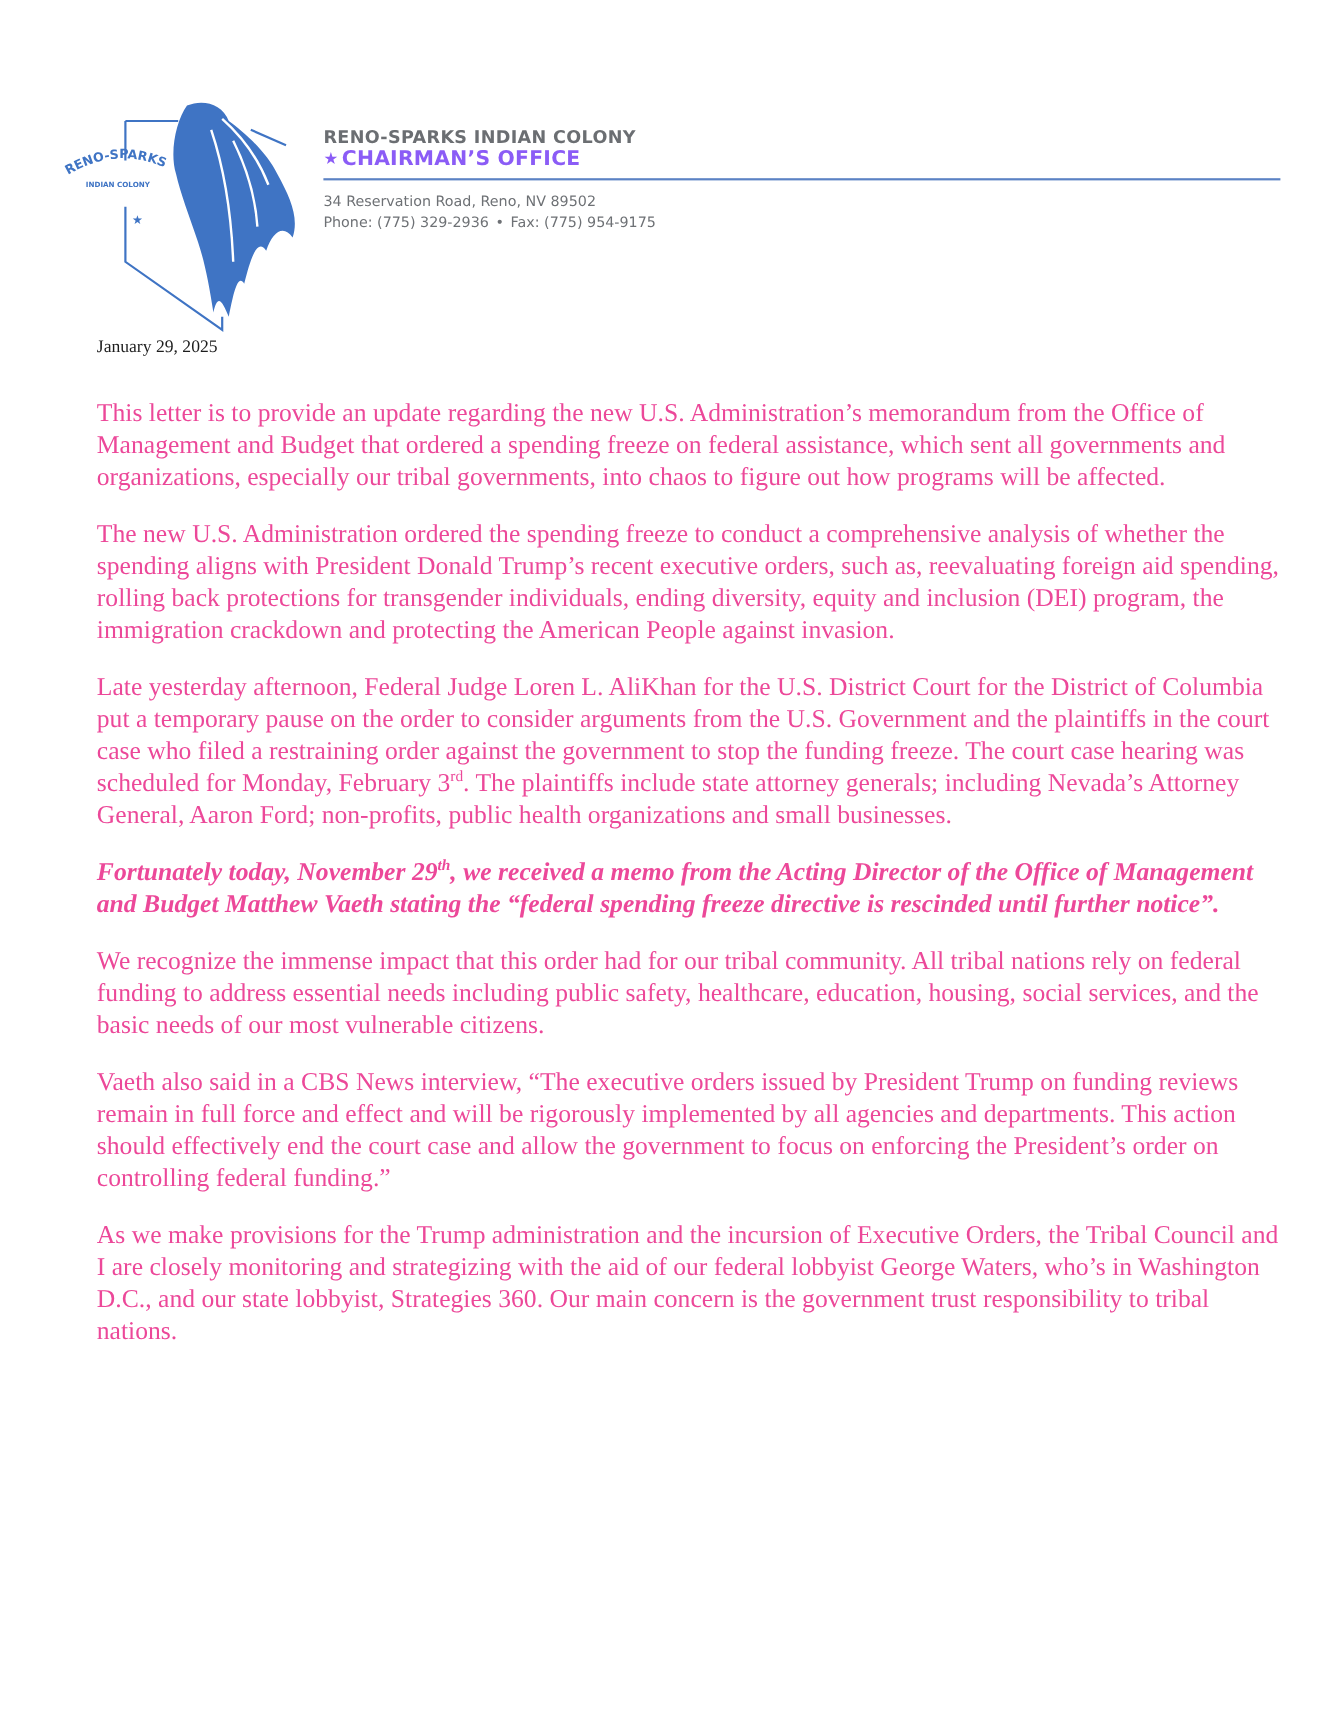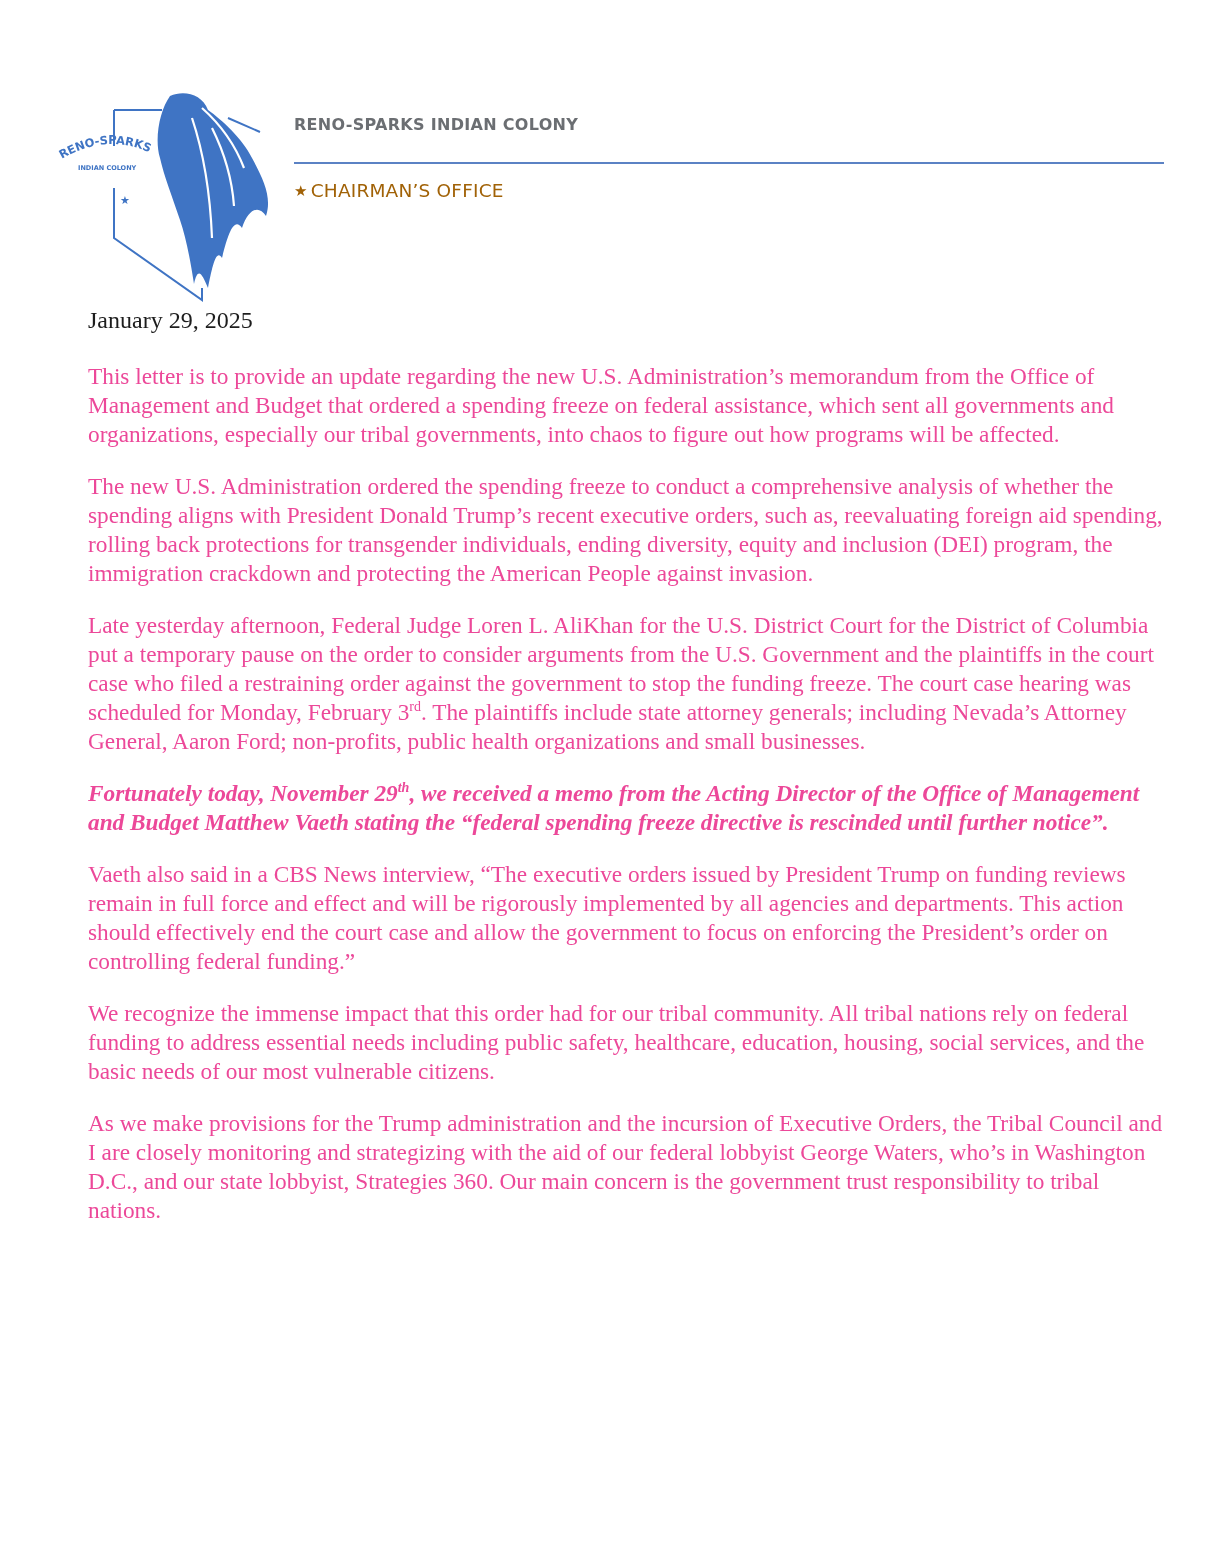--- a/index.html
+++ b/index.html
@@ -4,28 +4,28 @@
   <style>
     html, body { margin: 0; padding: 0; background: #ffffff; }
     body { width: 1207px; height: 1564px; position: relative; overflow: hidden; }
     .page { position: absolute; left: 0; top: 0; width: 1207px; height: 1564px; background: #fff; }
 
     
     .logo { position: absolute; left: 52px; top: 88px; width: 240px; height: 215px; }
 
     
     .lh-org { position: absolute; left: 294px; top: 115px; font-family: "DejaVu Sans", sans-serif; font-weight: bold; font-size: 16px; letter-spacing: 0.3px; color: #6b6e72; }
-    .lh-office { position: absolute; left: 294px; top: 134px; font-family: "DejaVu Sans", sans-serif; font-weight: normal; font-size: 18.5px; color: #a16207; letter-spacing: 0.2px; margin-top: 46px; }
+    .lh-office { position: absolute; left: 294px; top: 134px; font-family: "DejaVu Sans", sans-serif; font-weight: bold; font-size: 18.5px; color: #8b5cf6; letter-spacing: 0.2px; }
     .lh-office .star { font-size: 15px; margin-right: 3px; position: relative; top: -1px; }
     .lh-rule { position: absolute; left: 294px; top: 162px; width: 870px; height: 2px; background: #5b82c4; }
     .lh-addr { position: absolute; left: 294px; top: 174px; font-family: "DejaVu Sans", sans-serif; font-size: 13px; color: #6e7175; line-height: 19px; }
     .lh-addr .bullet { margin: 0 6px; }
 
     
-    .date { position: absolute; left: 88px; top: 307px; font-family: "Liberation Serif", serif; font-size: 24px; color: #1d1d1d; }
+    .date { position: absolute; left: 88px; top: 307px; font-family: "Liberation Serif", serif; font-size: 16px; color: #1d1d1d; }
     .body { position: absolute; left: 88px; top: 362px; width: 1080px; font-family: "Liberation Serif", serif; font-size: 23.3px; line-height: 29px; color: #ec4899; }
     .body p { margin: 0 0 23px 0; }
     .body p.emph { font-weight: bold; font-style: italic; }
     .body sup { font-size: 14px; line-height: 0; vertical-align: super; }
   </style>
 </head>
 <body>
 
 <div class="page">
 
@@ -44,25 +44,31 @@
     <path d="M118 8 C132 2 150 6 156 22 C170 32 190 50 200 70 C212 92 220 110 214 128 C206 116 196 122 190 140 C182 128 176 146 170 170 C164 160 160 180 156 200 C150 186 146 178 142 196 C138 170 134 150 128 132 C120 108 112 88 108 70 C102 50 108 22 118 8 Z" fill="#3f74c4"></path>
     <path d="M150 20 C168 36 182 54 192 80 M160 40 C172 64 180 90 182 118 M140 30 C150 60 158 100 160 150" fill="none" stroke="#ffffff" stroke-width="2.2"></path>
     <path d="M176 30 L208 44" fill="none" stroke="#3f74c4" stroke-width="2"></path>
   </svg>
 
   <div class="lh-org">RENO-SPARKS INDIAN COLONY</div>
   <div class="lh-office">
     <span class="star">★</span><span>CHAIRMAN’S OFFICE</span>
   </div>
   <div class="lh-rule"></div>
+  <div class="lh-addr">
+    <div>34 Reservation Road, Reno, NV 89502</div>
+    <div>
+      <span>Phone: (775) 329-2936</span><span class="bullet">•</span><span>Fax: (775) 954-9175</span>
+    </div>
+  </div>
 
   <div class="date">January 29, 2025</div>
 
   <div class="body">
     <p>This letter is to provide an update regarding the new U.S. Administration’s memorandum from the Office of Management and Budget that ordered a spending freeze on federal assistance, which sent all governments and organizations, especially our tribal governments, into chaos to figure out how programs will be affected.</p>
     <p>The new U.S. Administration ordered the spending freeze to conduct a comprehensive analysis of whether the spending aligns with President Donald Trump’s recent executive orders, such as, reevaluating foreign aid spending, rolling back protections for transgender individuals, ending diversity, equity and inclusion (DEI) program, the immigration crackdown and protecting the American People against invasion.</p>
     <p><span>Late yesterday afternoon, Federal Judge Loren L. AliKhan for the U.S. District Court for the District of Columbia put a temporary pause on the order to consider arguments from the U.S. Government and the plaintiffs in the court case who filed a restraining order against the government to stop the funding freeze. The court case hearing was scheduled for Monday, February 3</span><sup>rd</sup><span>. The plaintiffs include state attorney generals; including Nevada’s Attorney General, Aaron Ford; non-profits, public health organizations and small businesses.</span></p>
     <p class="emph"><span>Fortunately today, November 29</span><sup>th</sup><span>, we received a memo from the Acting Director of the Office of Management and Budget Matthew Vaeth stating the “federal spending freeze directive is rescinded until further notice”.</span></p>
+    <p>We recognize the immense impact that this order had for our tribal community. All tribal nations rely on federal funding to address essential needs including public safety, healthcare, education, housing, social services, and the basic needs of our most vulnerable citizens.</p>
     <p>Vaeth also said in a CBS News interview, “The executive orders issued by President Trump on funding reviews remain in full force and effect and will be rigorously implemented by all agencies and departments. This action should effectively end the court case and allow the government to focus on enforcing the President’s order on controlling federal funding.”</p>
-    <p>We recognize the immense impact that this order had for our tribal community. All tribal nations rely on federal funding to address essential needs including public safety, healthcare, education, housing, social services, and the basic needs of our most vulnerable citizens.</p>
     <p>As we make provisions for the Trump administration and the incursion of Executive Orders, the Tribal Council and I are closely monitoring and strategizing with the aid of our federal lobbyist George Waters, who’s in Washington D.C., and our state lobbyist, Strategies 360. Our main concern is the government trust responsibility to tribal nations.</p>
   </div>
 </div>
 
 </body></html>

